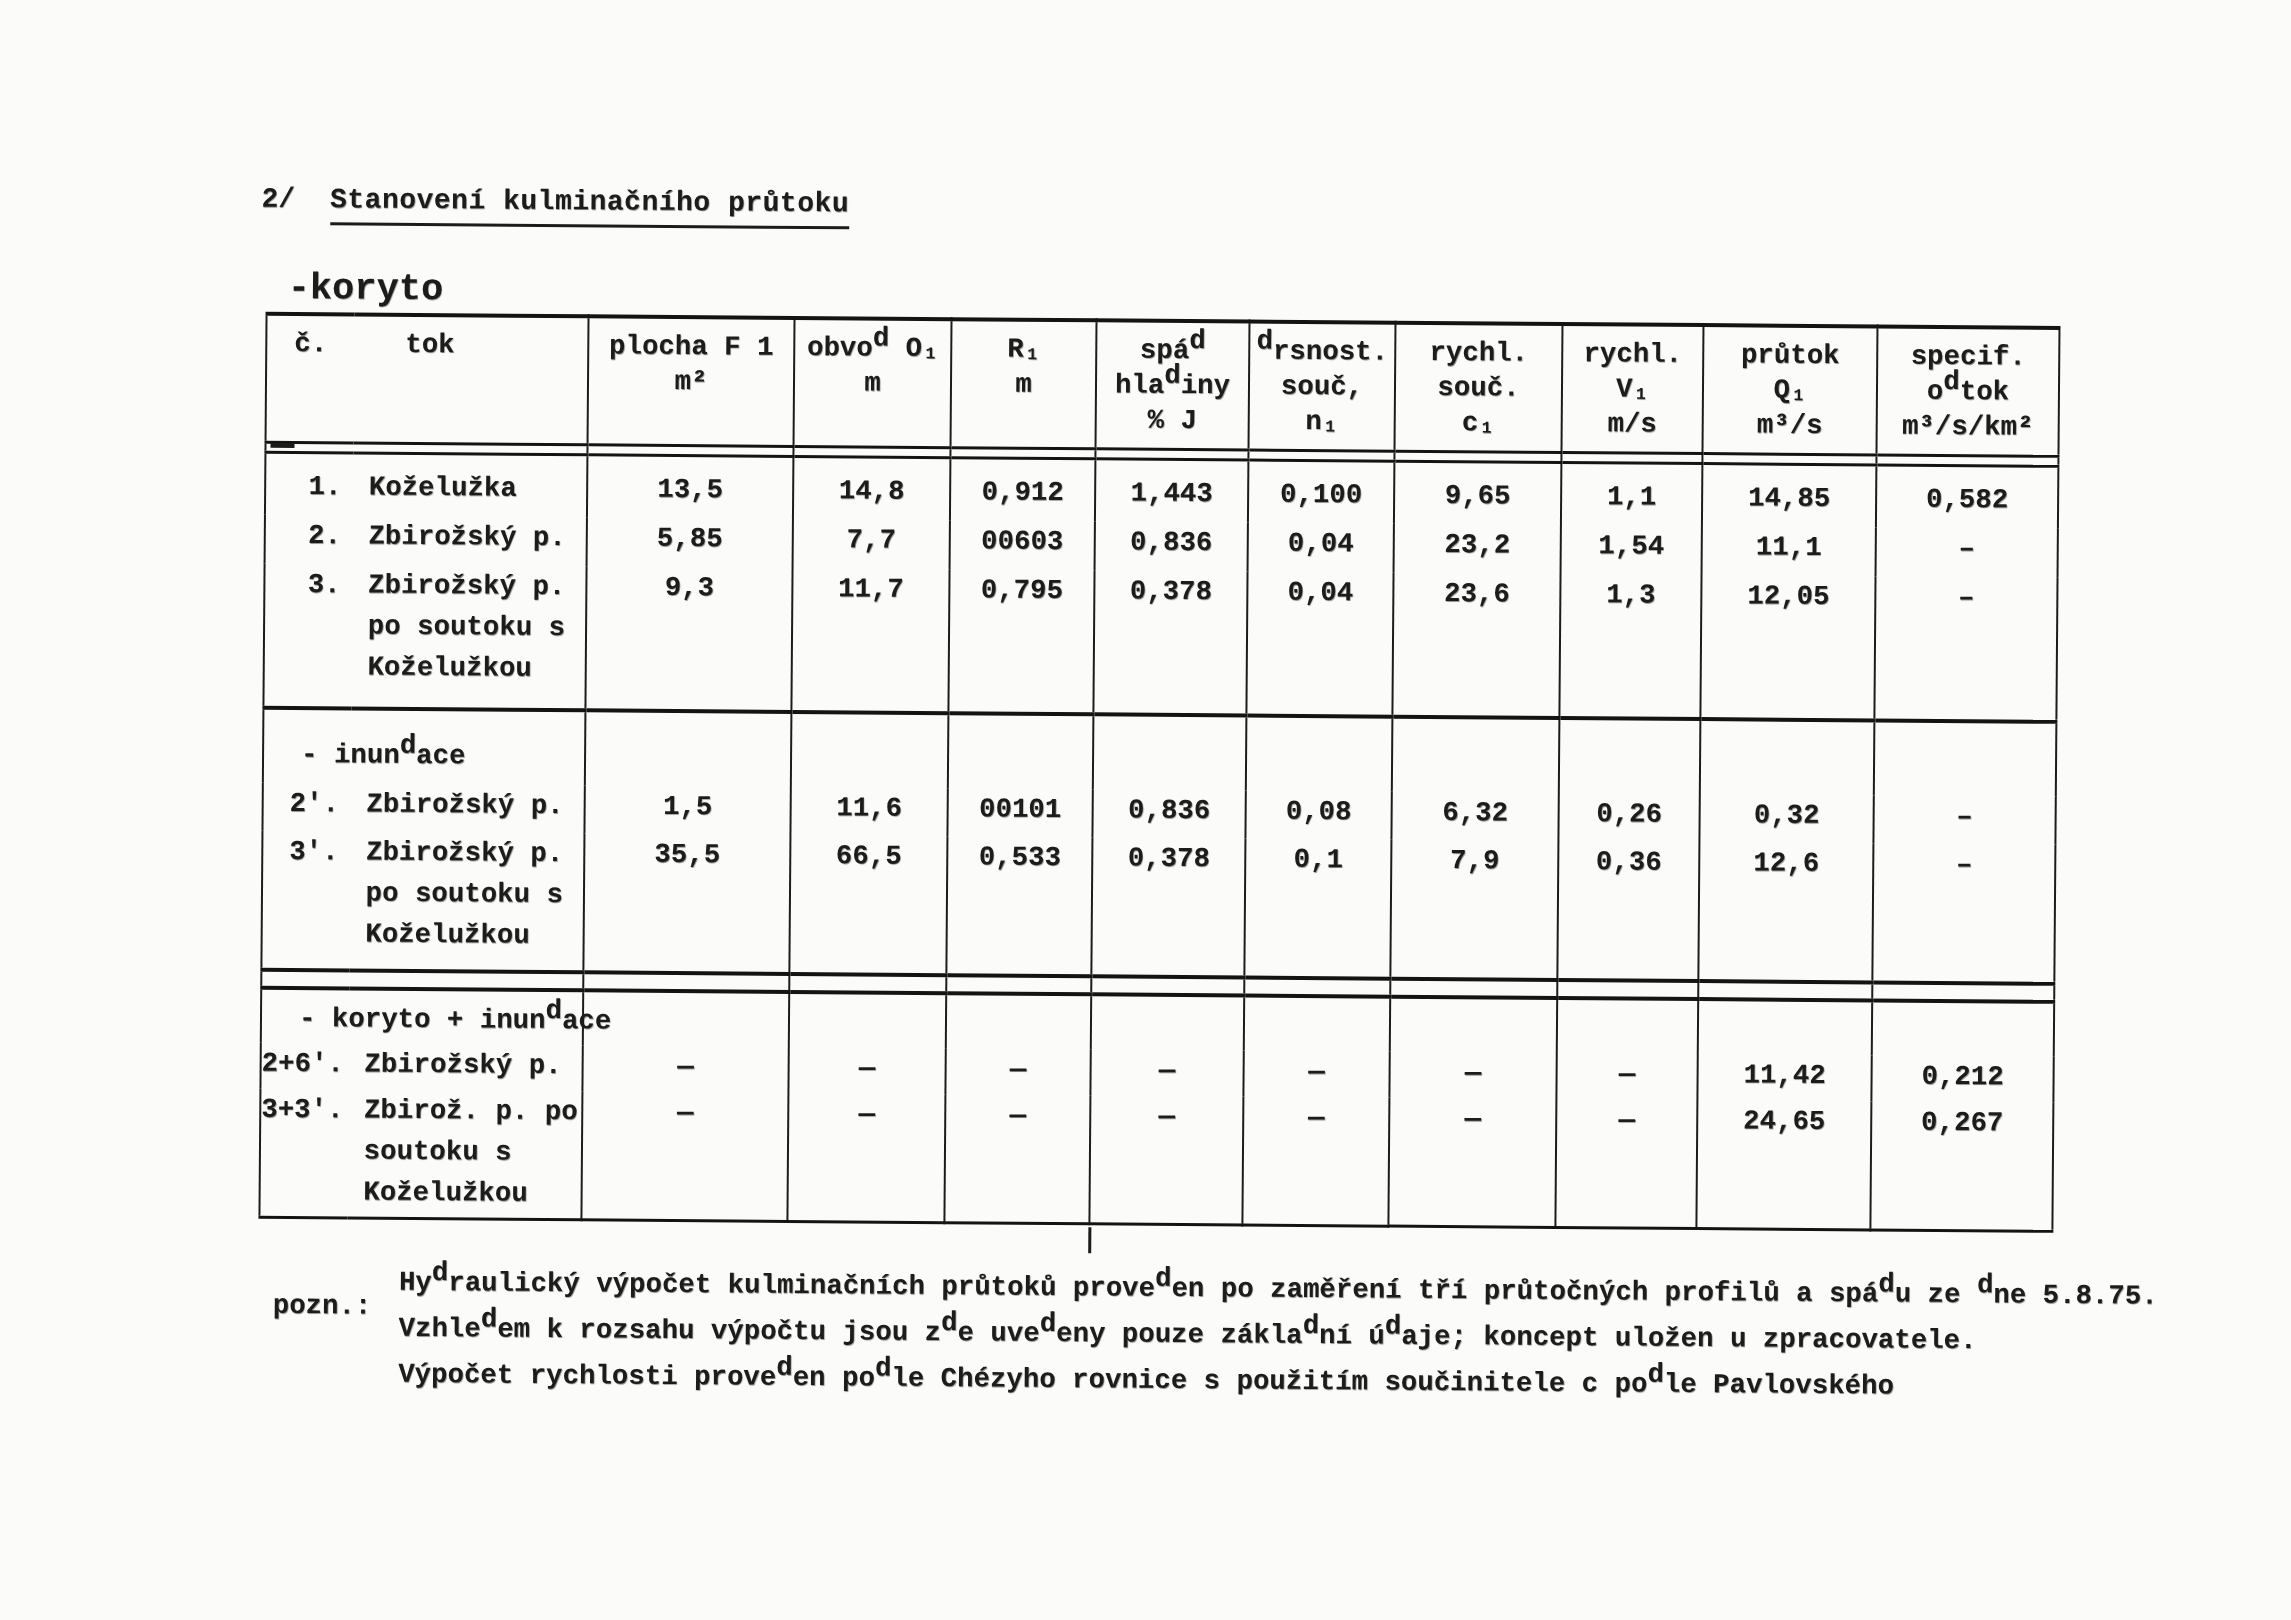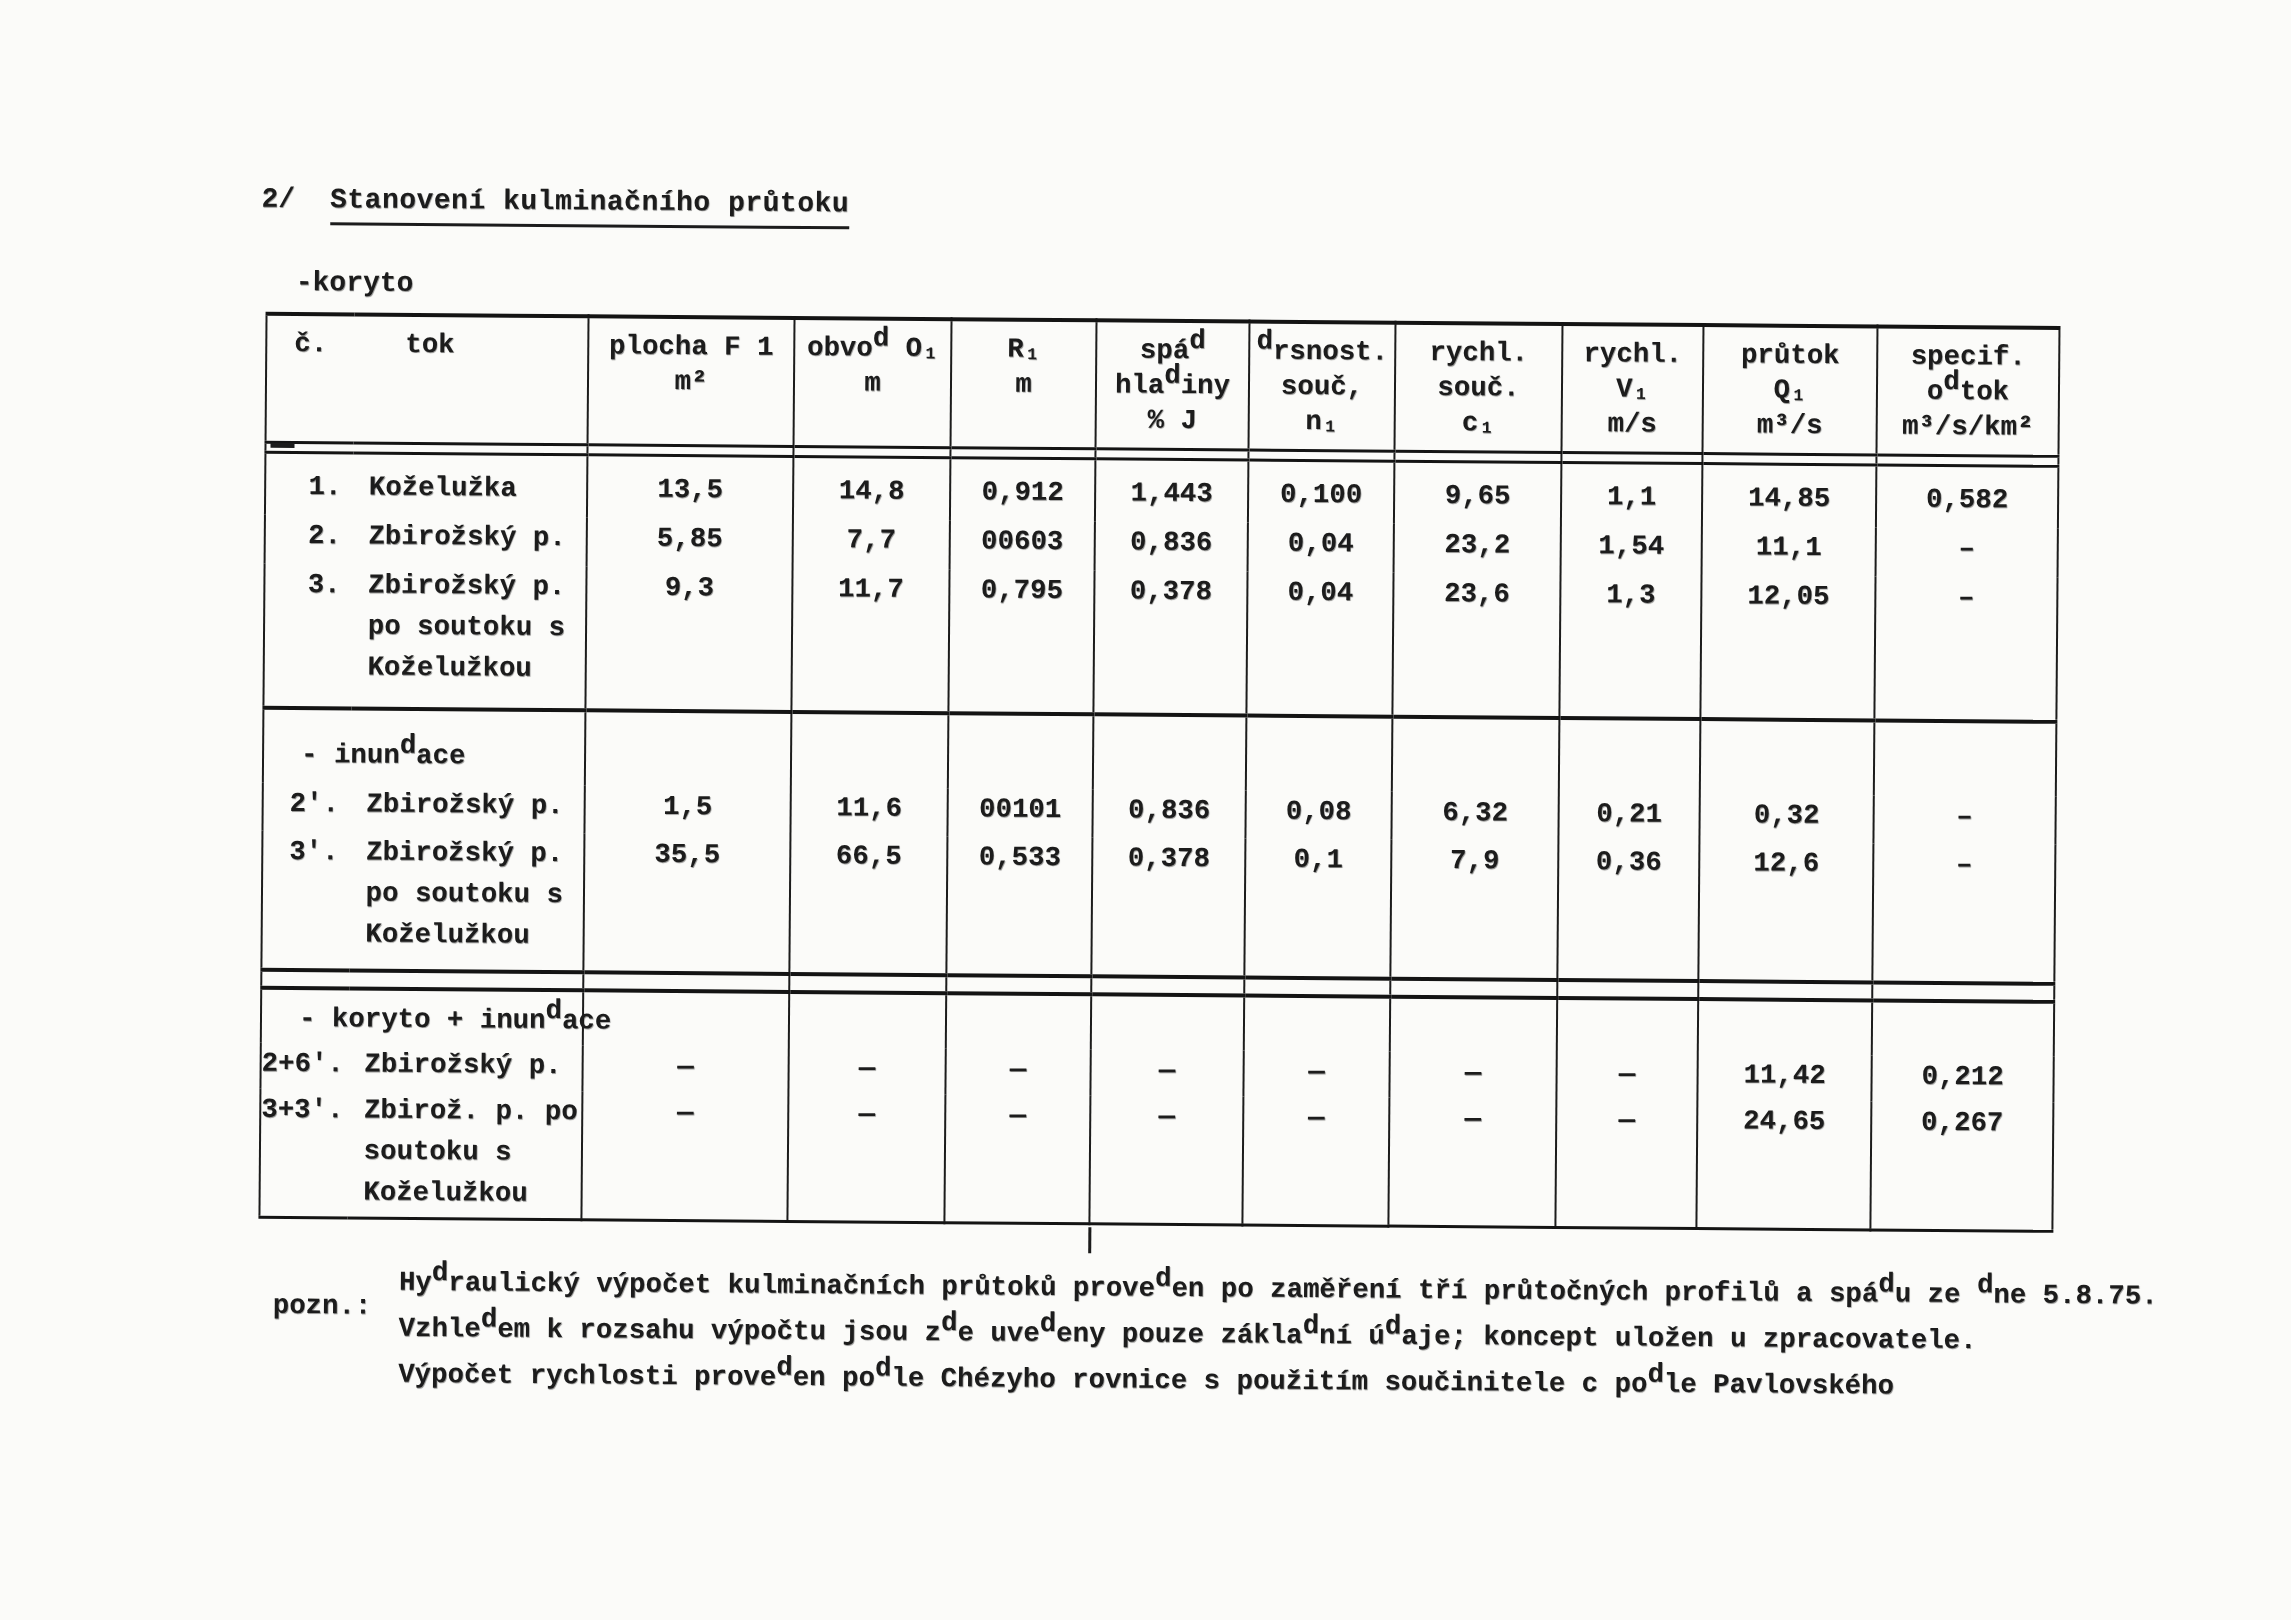--- a/index.html
+++ b/index.html
@@ -10,21 +10,21 @@
   #sheet{
     position:absolute;left:0;top:0;width:2292px;height:1620px;
     color:#1c1c1c;font-weight:bold;
     transform:rotate(0.45deg);transform-origin:294px 255px;
     text-shadow:0.7px 0.9px 0.7px rgba(25,25,25,0.45);
   }
   
   .title{position:absolute;left:261px;top:184px;font-size:28px;white-space:nowrap;}
   .title .num{margin-right:35px;}
   .title .t{border-bottom:3.9px solid #1c1c1c;padding-bottom:6.9px;letter-spacing:0.5px;}
-  .pre-label{position:absolute;left:296px;top:267px;font-size:28px;}
+  .pre-label{position:absolute;left:288px;top:267px;font-size:37px;}
 
   
   table{
     position:absolute;left:266px;top:312px;width:1794px;
     border-collapse:collapse;table-layout:fixed;font-size:27.4px;
     border-left:2.9px solid #1c1c1c;border-right:2.9px solid #1c1c1c;
     border-top:4.9px solid #141414;border-bottom:3.9px solid #141414;
   }
   th,td{vertical-align:top;padding:0;border-left:2px solid #1c1c1c;font-weight:bold;}
   th.no-left,td.no-left{border-left:none;}
@@ -214,21 +214,21 @@
           <td class="num">2'.</td>
           <td class="tok no-left">
             <div class="tline raise-d">Zbirožský p.</div>
           </td>
           <td class="val">1,5</td>
           <td class="val">11,6</td>
           <td class="val">00101</td>
           <td class="val">0,836</td>
           <td class="val">0,08</td>
           <td class="val">6,32</td>
-          <td class="val">0,21</td>
+          <td class="val">0,26</td>
           <td class="val">0,32</td>
           <td class="val">–</td>
         </tr>
         <tr class="pb14">
           <td class="num">3'.</td>
           <td class="tok no-left">
             <div class="tline raise-d">Zbirožský p.</div>
             <div class="tline raise-d">po soutoku s</div>
             <div class="tline raise-d">Koželužkou</div>
           </td>

